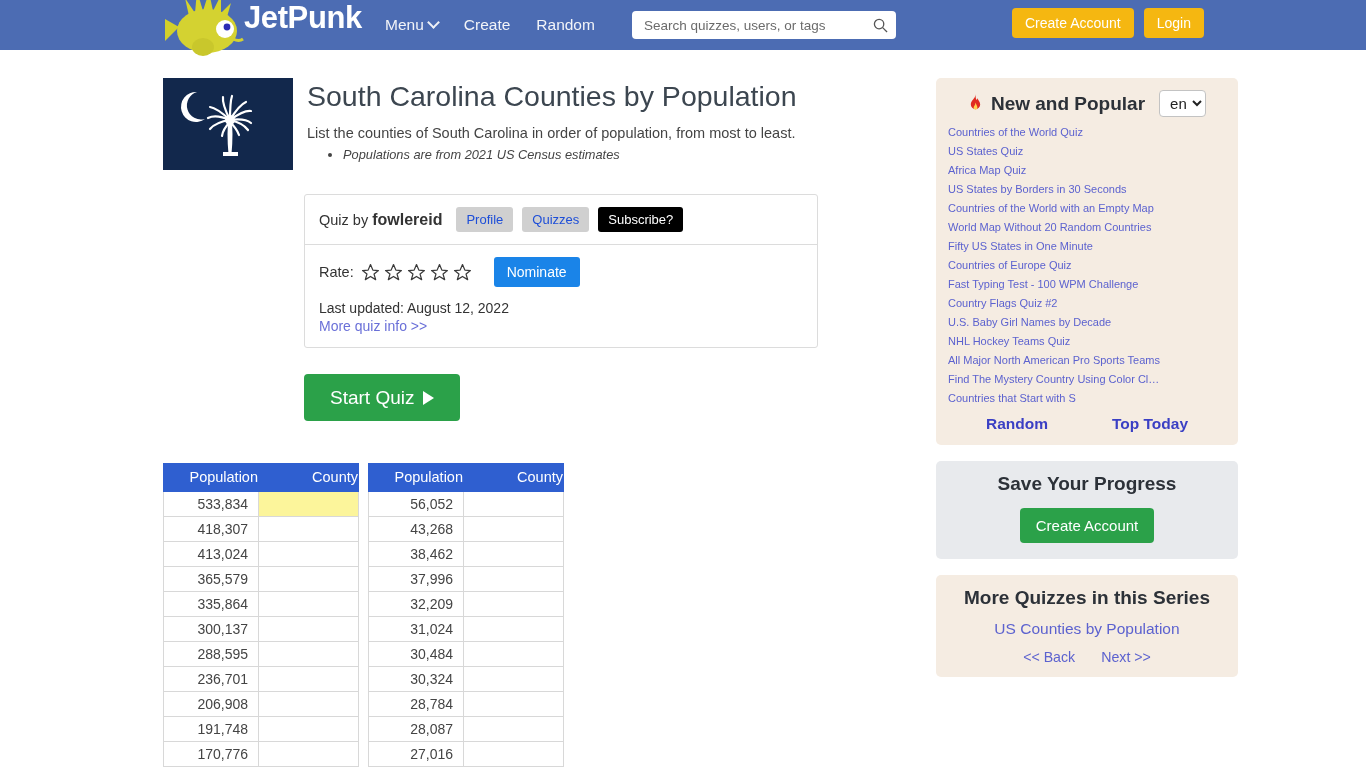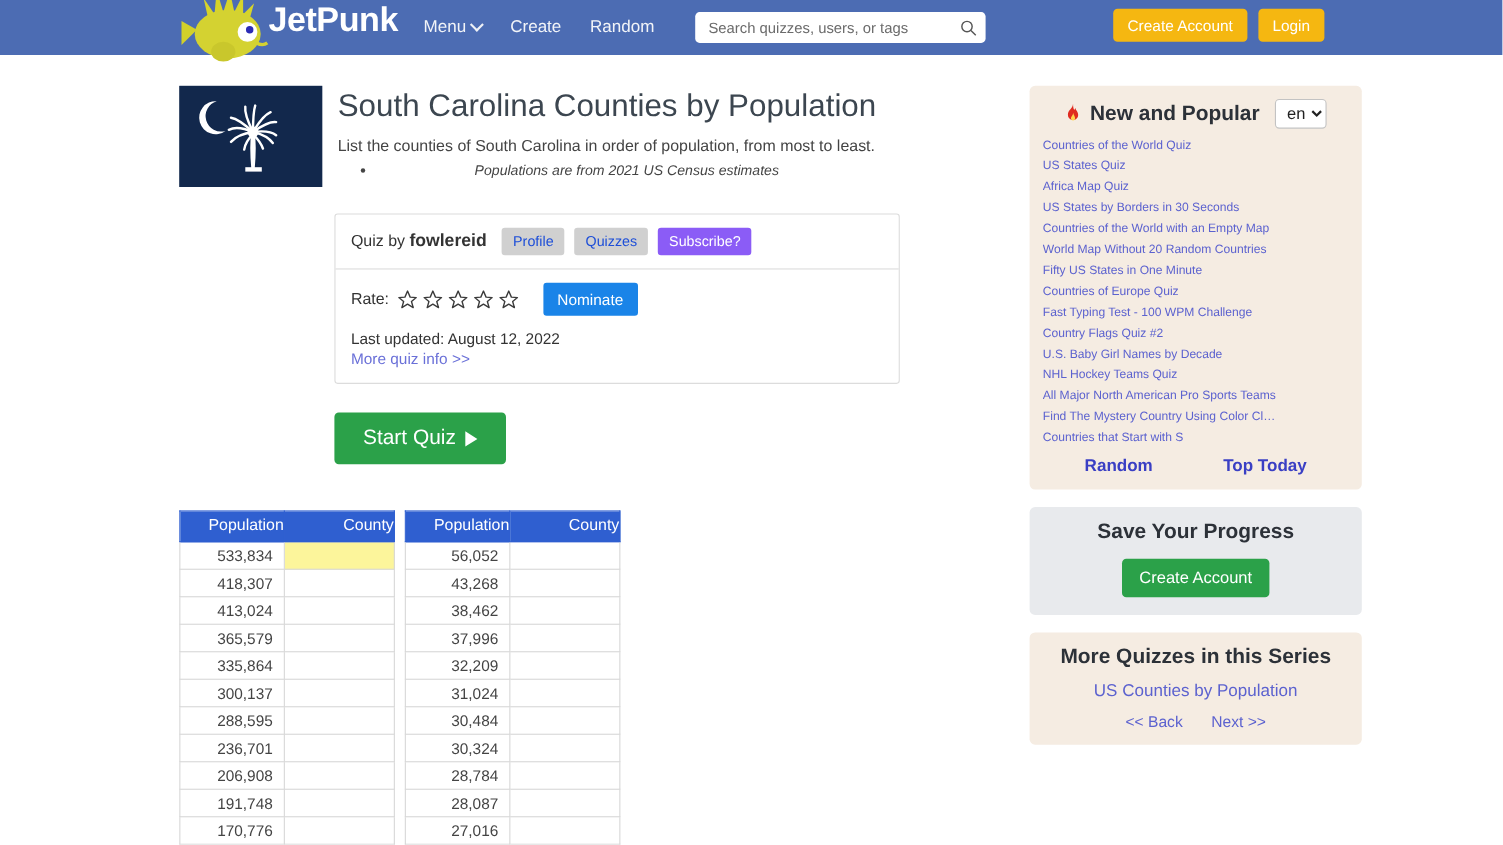--- a/index.html
+++ b/index.html
@@ -156,21 +156,20 @@
   .qdesc {
     font-size: 14.5px;
     color: #444;
     margin: 0 0 6px 0;
   }
   .qbullets {
     margin: 0; padding-left: 36px;
     font-size: 12.8px;
     font-style: italic;
     color: #444;
-    text-align: center;
   }
   .qbullets li { margin: 0; }
 
   
   .infocard {
     margin-top: 24px;
     margin-left: 141px;
     width: 514px;
     border: 1px solid #dcdcdc;
     border-radius: 3px;
@@ -189,21 +188,21 @@
     font-size: 13px;
     border: 0;
     border-radius: 3px;
     padding: 6px 10px;
     cursor: pointer;
     font-family: "Liberation Sans", sans-serif;
     background: #d0d0d0;
     color: #1d4ed8;
     line-height: 1;
   }
-  .pill.blue { background: #8b5cf6; color: #fff; }
+  .pill.blue { background: #000000; color: #fff; }
   .infocard-row2 { padding: 12px 14px 12px 14px; }
   .rateline { display: flex; align-items: center; gap: 0; }
   .rate-lbl { font-size: 14.5px; color: #333; margin-right: 7px; }
   .stars { display: flex; gap: 4px; }
   .star { width: 19px; height: 19px; cursor: pointer; }
   .btn-nominate {
     margin-left: 22px;
     background: #1a84e8;
     color: #fff;
     border: 0;

